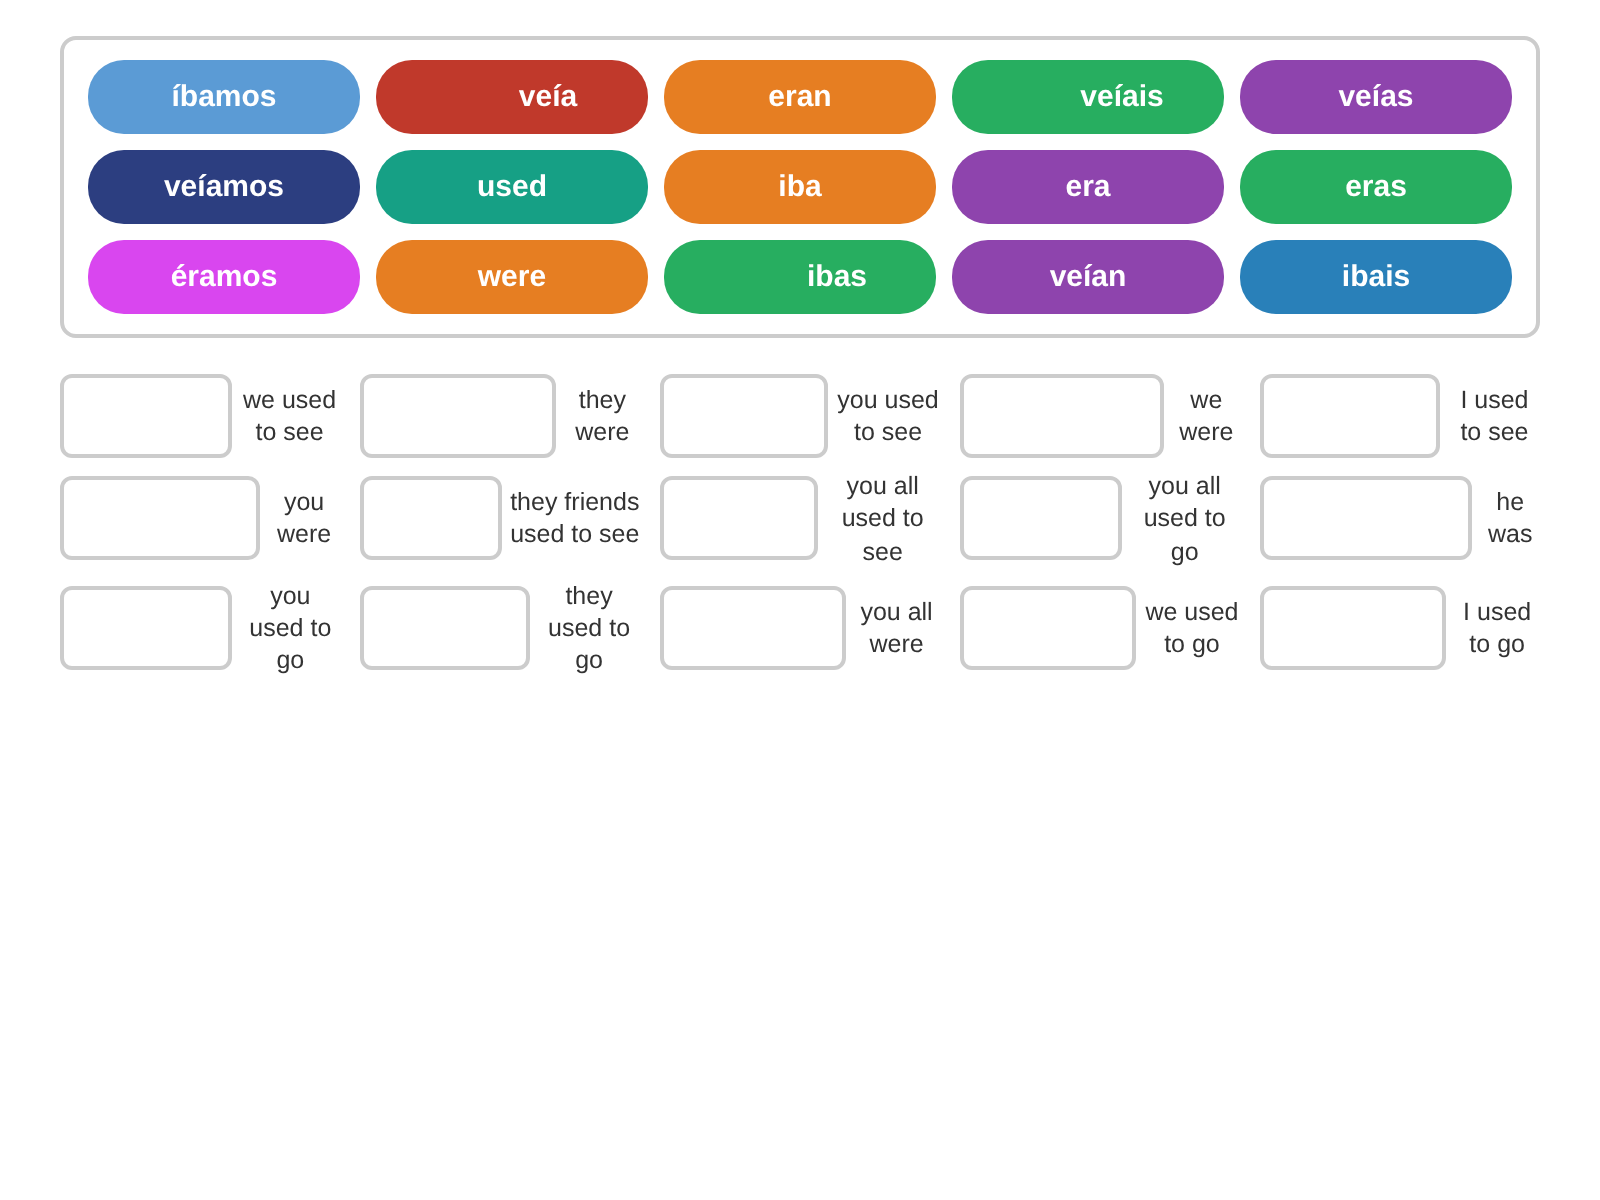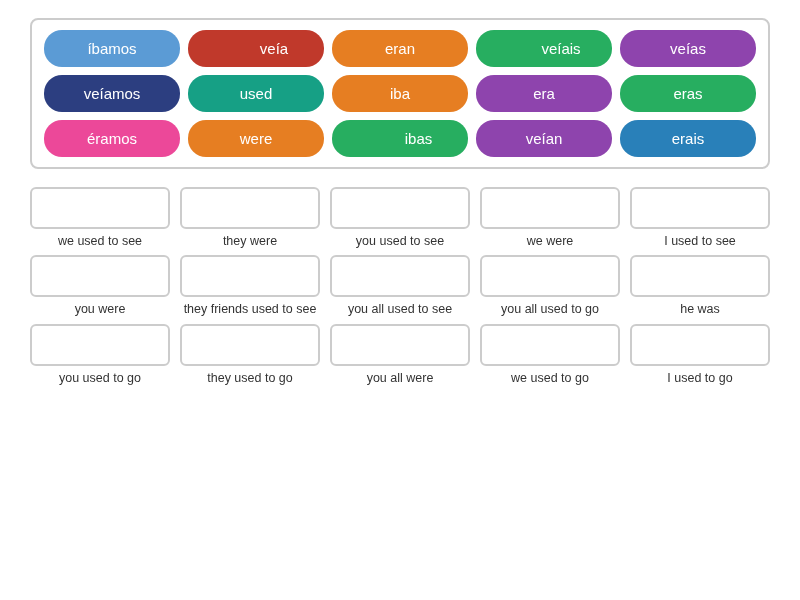--- a/index.html
+++ b/index.html
@@ -24,21 +24,21 @@
       grid-template-columns: repeat(5, 1fr);
       gap: 8px;
       width: 100%;
       margin-bottom: 18px;
     }
 
     .word-tile {
       border-radius: 18px;
       padding: 10px 6px;
       color: #fff;
-      font-weight: normal;
+      font-weight: bold;
       font-size: 15px;
       text-align: center;
       cursor: pointer;
     }
 
     
     .answer-section {
       width: 100%;
       display: flex;
       flex-direction: column;
@@ -46,21 +46,21 @@
     }
 
     .answer-row {
       display: grid;
       grid-template-columns: repeat(5, 1fr);
       gap: 10px;
     }
 
     .answer-cell {
       display: flex;
-      flex-direction: column;
+      flex-direction: row;
       align-items: center;
       gap: 4px;
     }
 
     .answer-box {
       width: 100%;
       height: 42px;
       border: 2px solid #ccc;
       border-radius: 6px;
       background: #fff;
@@ -80,25 +80,25 @@
 <div class="word-tile" style="background-color: rgb(91, 155, 213);">íbamos</div>
     <div class="word-tile" style="background-color: rgb(192, 57, 43); padding-left: 42px;">veía</div>
     <div class="word-tile" style="background-color: rgb(230, 126, 34);">eran</div>
     <div class="word-tile" style="background-color: rgb(39, 174, 96); padding-left: 40px;">veíais</div>
     <div class="word-tile" style="background-color: rgb(142, 68, 173);">veías</div>
     <div class="word-tile" style="background-color: rgb(44, 62, 128);">veíamos</div>
     <div class="word-tile" style="background-color: rgb(22, 160, 133);">used</div>
     <div class="word-tile" style="background-color: rgb(230, 126, 34);">iba</div>
     <div class="word-tile" style="background-color: rgb(142, 68, 173);">era</div>
     <div class="word-tile" style="background-color: rgb(39, 174, 96);">eras</div>
-    <div class="word-tile" style="background-color: #ec4899;">éramos</div>
+    <div class="word-tile" style="background-color: #d946ef;">éramos</div>
     <div class="word-tile" style="background-color: rgb(230, 126, 34);">were</div>
     <div class="word-tile" style="background-color: rgb(39, 174, 96); padding-left: 43px;">ibas</div>
     <div class="word-tile" style="background-color: rgb(142, 68, 173);">veían</div>
-    <div class="word-tile" style="background-color: rgb(41, 128, 185);">erais</div>
+    <div class="word-tile" style="background-color: rgb(41, 128, 185);">ibais</div>
   </div>
 
 <div class="answer-section">
 <div class="answer-row">
       <div class="answer-cell">
         <div class="answer-box"></div>
         <div class="answer-label">we used
 to see</div>
       </div>
       <div class="answer-cell">

